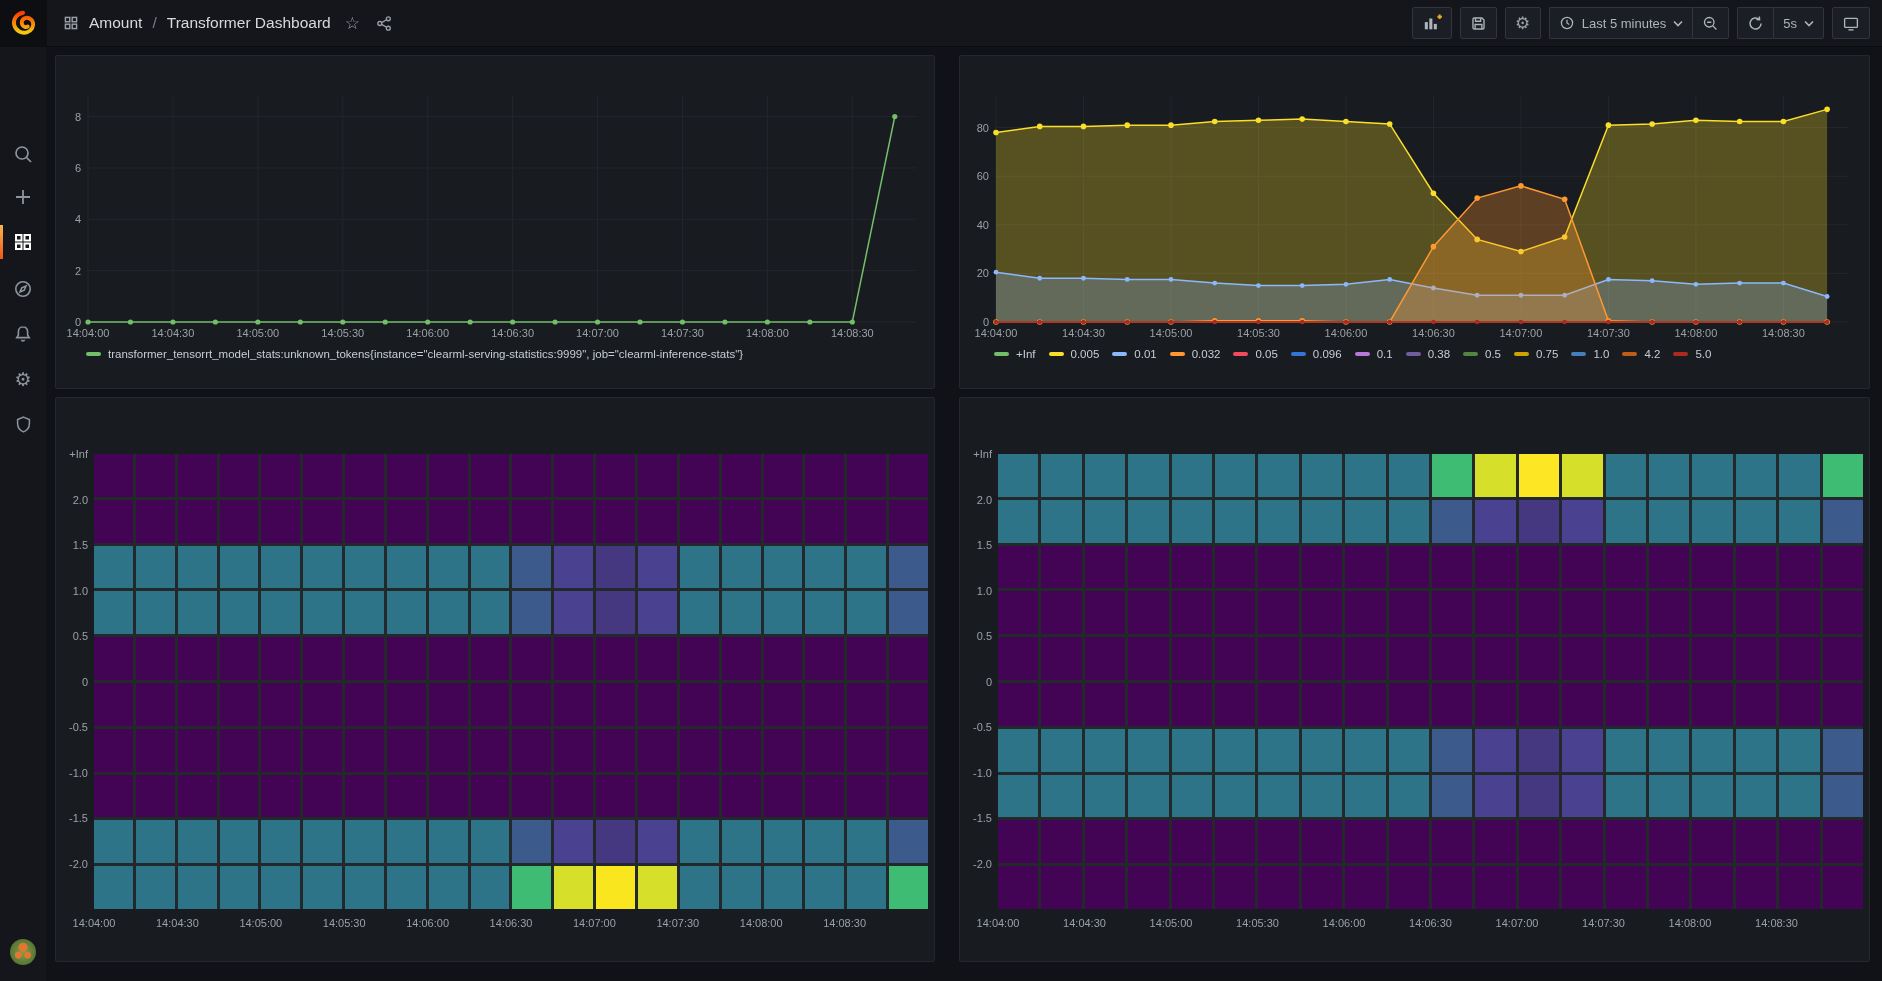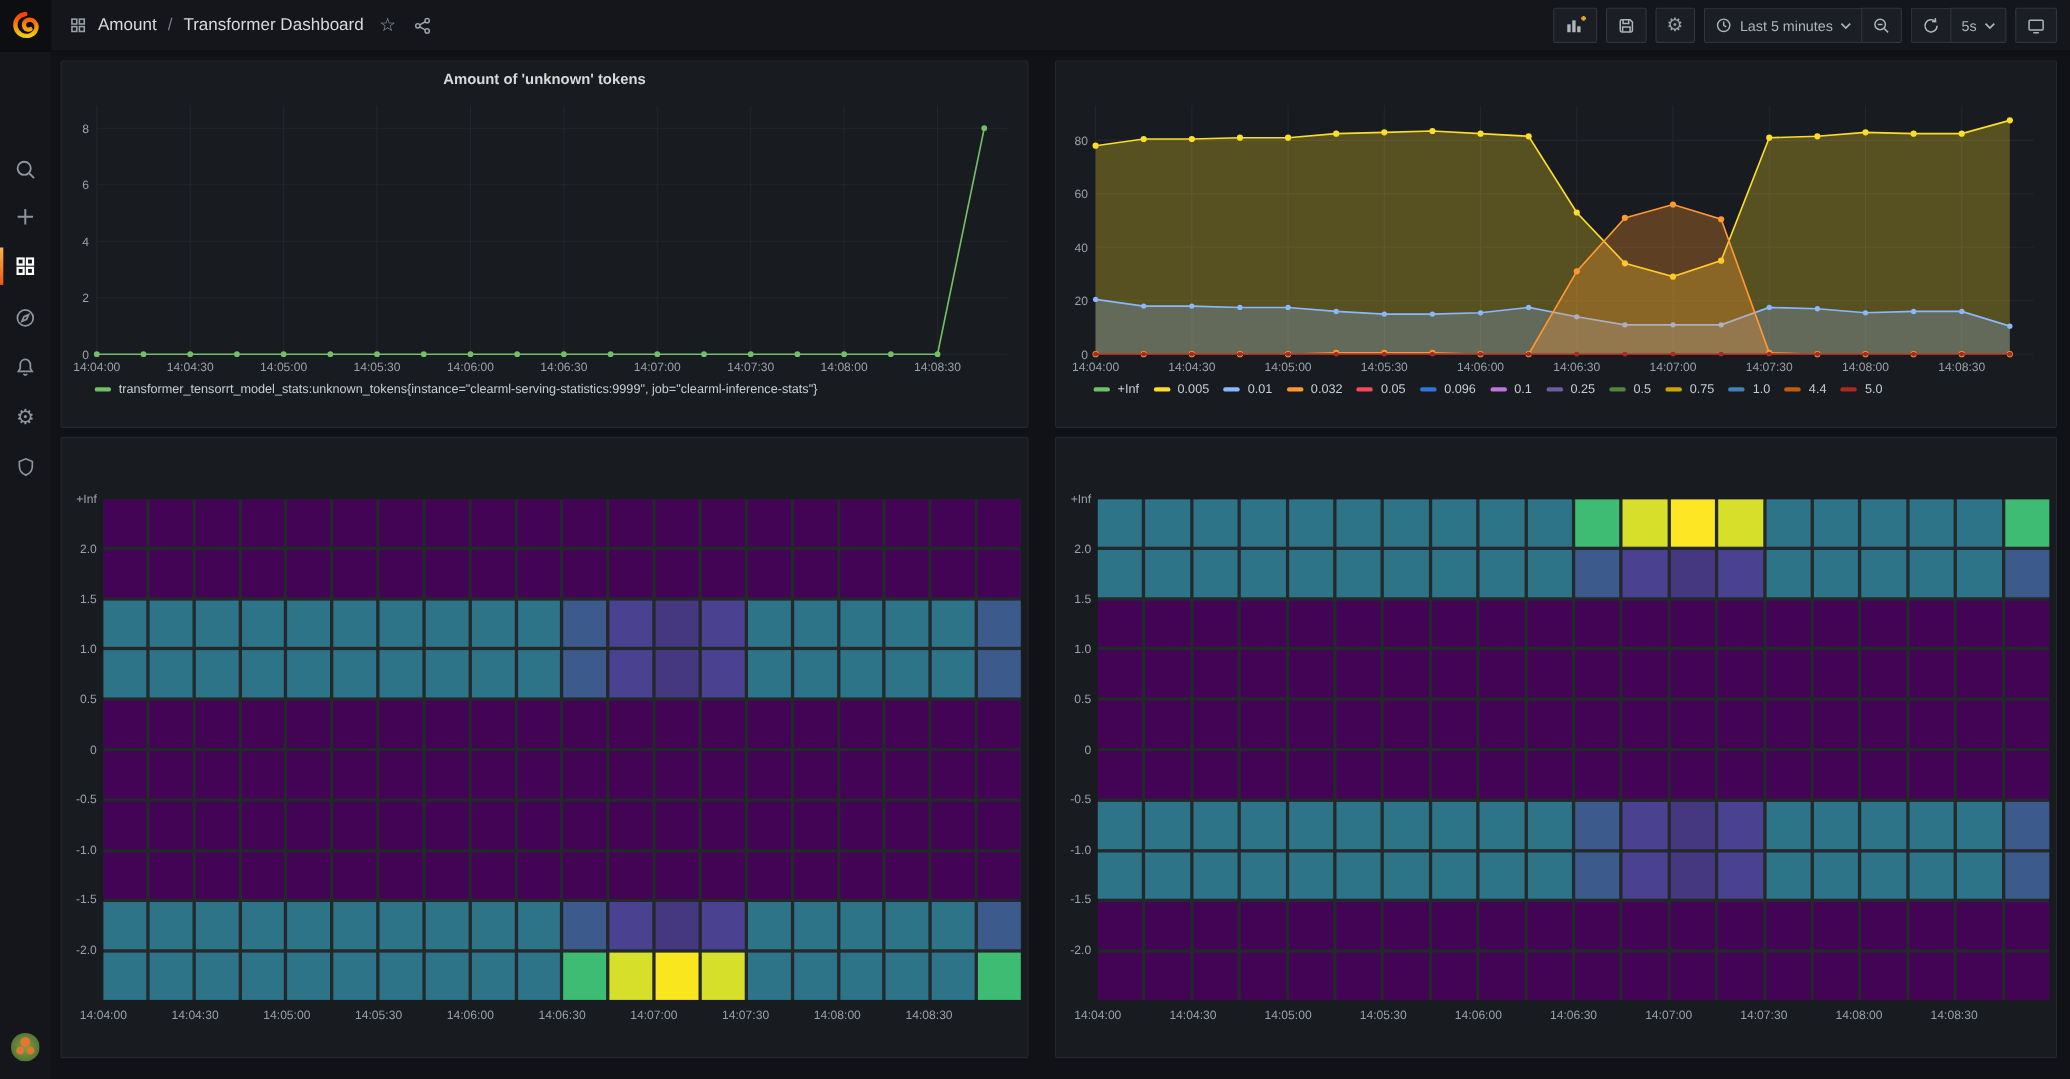--- a/index.html
+++ b/index.html
@@ -226,21 +226,20 @@
         radial-gradient(circle at 32% 62%, #e4762f 0 3px, rgba(0,0,0,0) 4px),
         radial-gradient(circle at 68% 62%, #e4762f 0 3px, rgba(0,0,0,0) 4px),
         radial-gradient(circle, #7da04a, #46642b);"></span>
   </div>
   <div class="side-item" style="top:932px;">
     
   </div>
 </div>
 
 <div class="panel" style="left:55px; top:55px; width:880px; height:334px;">
-  <div class="panel-title">Amount of 'unknown' tokens</div>
   <svg class="chart-svg" id="chart-tokens" width="866" height="254">
       <line x1="26" x2="854" y1="234" y2="234" stroke="#23262d" stroke-width="1"></line>
       <text x="19" y="238" fill="#9ba1a8" font-size="11" text-anchor="end">0</text>
       <line x1="26" x2="854" y1="182.63636363636363" y2="182.63636363636363" stroke="#23262d" stroke-width="1"></line>
       <text x="19" y="186.63636363636363" fill="#9ba1a8" font-size="11" text-anchor="end">2</text>
       <line x1="26" x2="854" y1="131.27272727272725" y2="131.27272727272725" stroke="#23262d" stroke-width="1"></line>
       <text x="19" y="135.27272727272725" fill="#9ba1a8" font-size="11" text-anchor="end">4</text>
       <line x1="26" x2="854" y1="79.90909090909092" y2="79.90909090909092" stroke="#23262d" stroke-width="1"></line>
       <text x="19" y="83.90909090909092" fill="#9ba1a8" font-size="11" text-anchor="end">6</text>
       <line x1="26" x2="854" y1="28.545454545454554" y2="28.545454545454554" stroke="#23262d" stroke-width="1"></line>
@@ -448,37 +447,37 @@
       <span class="legend-item">
         <span class="legend-swatch" style="background: rgb(50, 116, 217);"></span>
         <span>0.096</span>
       </span>
       <span class="legend-item">
         <span class="legend-swatch" style="background: rgb(184, 119, 217);"></span>
         <span>0.1</span>
       </span>
       <span class="legend-item">
         <span class="legend-swatch" style="background: rgb(112, 93, 160);"></span>
-        <span>0.25</span>
+        <span>0.38</span>
       </span>
       <span class="legend-item">
         <span class="legend-swatch" style="background: rgb(80, 134, 66);"></span>
         <span>0.5</span>
       </span>
       <span class="legend-item">
         <span class="legend-swatch" style="background: rgb(204, 163, 0);"></span>
         <span>0.75</span>
       </span>
       <span class="legend-item">
         <span class="legend-swatch" style="background: rgb(68, 126, 188);"></span>
         <span>1.0</span>
       </span>
       <span class="legend-item">
         <span class="legend-swatch" style="background: rgb(193, 92, 23);"></span>
-        <span>4.4</span>
+        <span>4.2</span>
       </span>
       <span class="legend-item">
         <span class="legend-swatch" style="background: rgb(173, 42, 32);"></span>
         <span>5.0</span>
       </span>
     </div>
 </div>
 
 <div class="panel" style="left:55px; top:397px; width:880px; height:565px;">
   <div class="hm-area" id="hm-y0">

